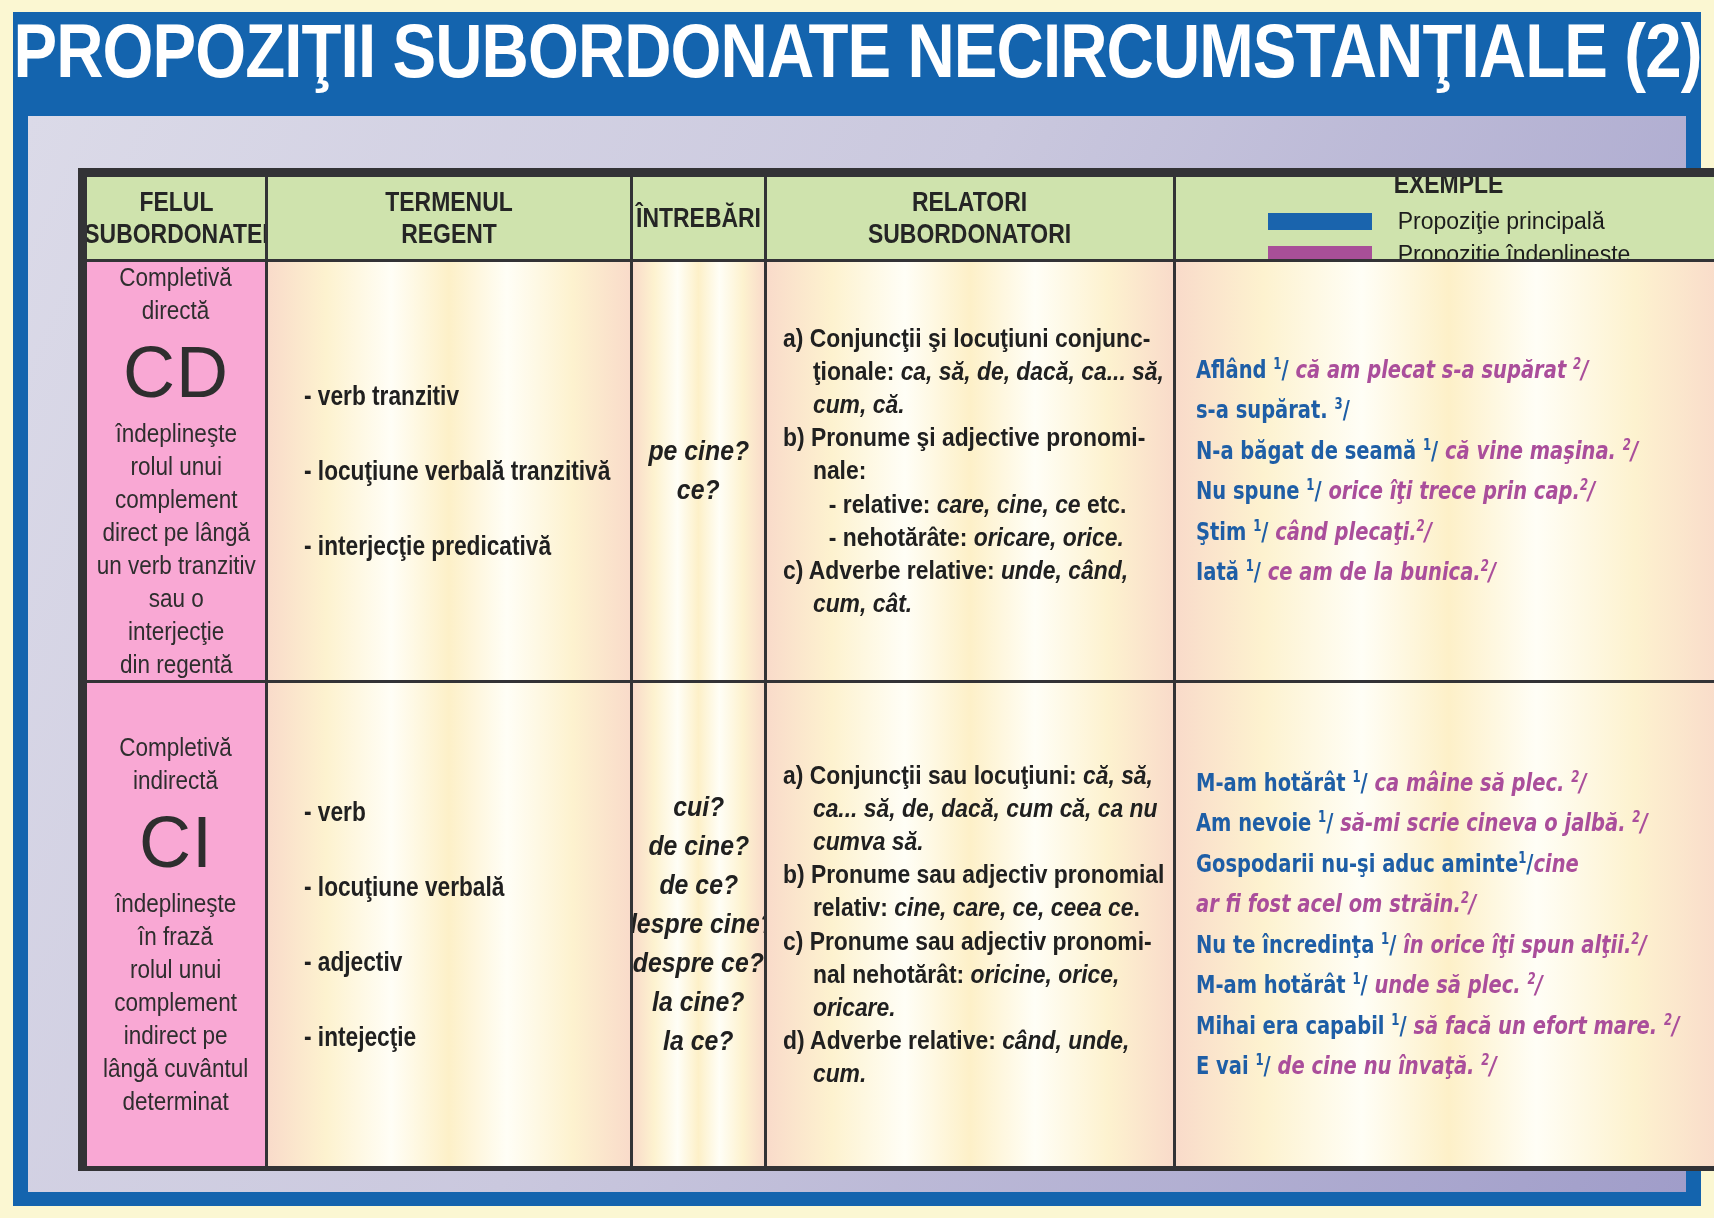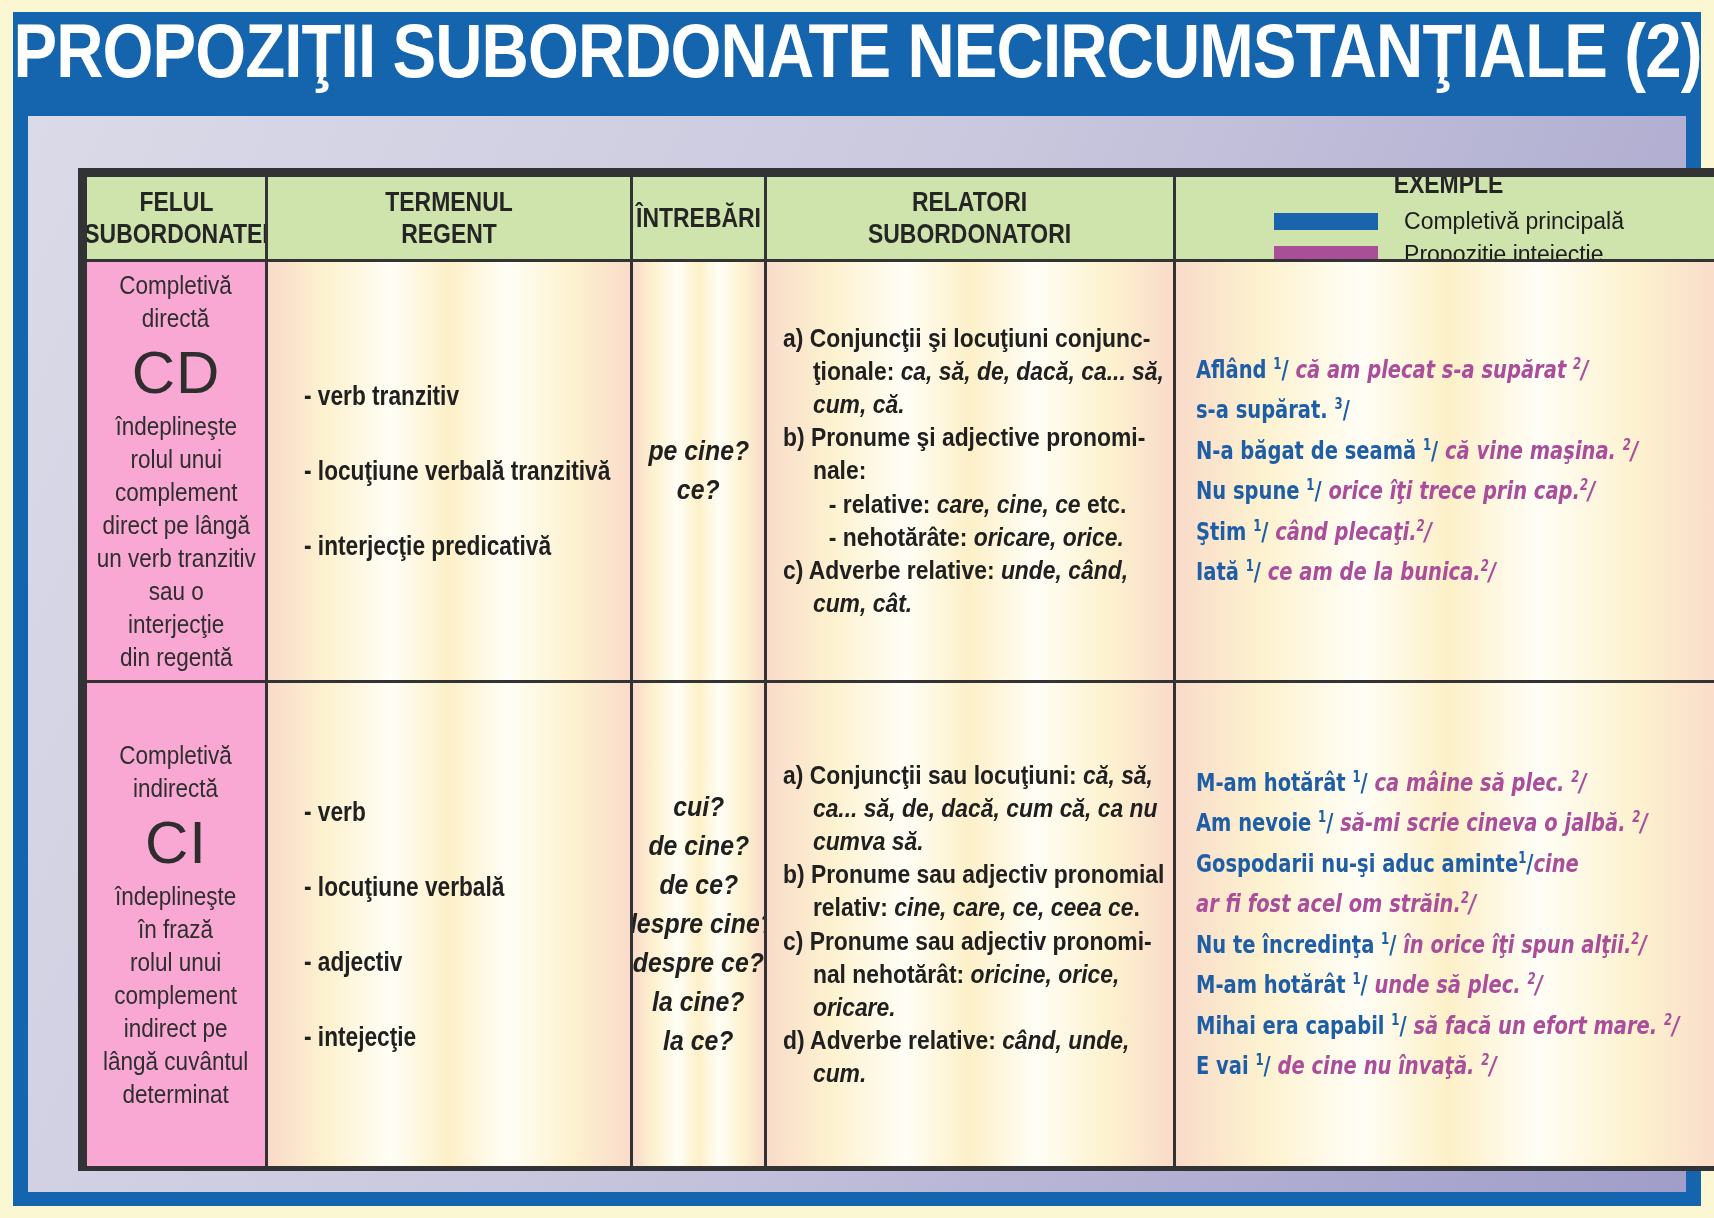--- a/index.html
+++ b/index.html
@@ -11,21 +11,21 @@
   .inner{position:absolute;left:15px;top:104px;right:15px;bottom:14px;
     background:linear-gradient(115deg,#dbdae8 0%,#cac8de 45%,#a09dc9 100%);}
   .grid{position:absolute;left:2px;top:52px;width:1653px;height:1003px;background:#333336;border:9px solid #333336;
     display:grid;grid-template-columns:178px 362px 131px 406px 1fr;grid-template-rows:82px 418px 483px;grid-gap:3px;box-sizing:border-box;margin-left:48px;}
   .cell{overflow:hidden;position:relative;}
   .th{background:#cfe3ad;display:flex;flex-direction:column;align-items:center;justify-content:center;}
   .th-label{font-weight:bold;font-size:27px;line-height:1.2;color:#252525;text-align:center;white-space:pre-line;transform:scaleX(0.85);transform-origin:50% 50%;}
   .felul{background:#f9a8d4;display:flex;flex-direction:column;align-items:center;justify-content:center;text-align:center;color:#2e2e2e;}
   .warm{background:linear-gradient(90deg,#f9dbca 0%,#fdf2cf 16%,#fffef6 34%,#fdf0c8 50%,#fffef6 66%,#fdf2cf 84%,#f9dbca 100%);}
   .felul-top,.felul-desc{font-size:25px;line-height:1.32;white-space:pre-line;transform:scaleX(0.9);transform-origin:50% 50%;}
-  .felul-abbr{font-size:60px;line-height:1.25;letter-spacing:1px;color:#2e2e2e;}
+  .felul-abbr{font-size:72px;line-height:1.25;letter-spacing:1px;color:#2e2e2e;}
   .termen{display:flex;flex-direction:column;justify-content:center;gap:44px;padding-left:36px;}
   .term-item{font-weight:bold;font-size:27px;color:#202020;white-space:nowrap;transform:scaleX(0.84);transform-origin:0 50%;}
   .intrebari{display:flex;flex-direction:column;justify-content:center;align-items:center;}
   .q-item{font-weight:bold;font-style:italic;font-size:27px;line-height:1.45;color:#202020;white-space:nowrap;transform:scaleX(0.92);transform-origin:50% 50%;}
   .relatori{display:flex;flex-direction:column;justify-content:center;padding-left:16px;}
   .rel-line{font-weight:bold;font-size:26px;line-height:1.27;color:#202020;white-space:nowrap;transform:scaleX(0.88);transform-origin:0 50%;}
   .ind1{padding-left:34px;}
   .ind2{padding-left:52px;}
   .run-i{font-style:italic;}
   .exemple{display:flex;flex-direction:column;justify-content:center;padding-left:20px;font-family:"DejaVu Sans",sans-serif;}
@@ -62,25 +62,25 @@
         </div>
         <div class="cell th">
           <div class="th-label">RELATORI
 SUBORDONATORI</div>
         </div>
         <div class="cell th">
           <div class="th-label">EXEMPLE</div>
           <div class="legend">
             <div class="legend-row">
               <div class="legend-bar" id="legend-bar-0" style="background: rgb(26, 100, 173);"></div>
-              <div class="legend-label">Completivă principală</div>
+              <div class="legend-label">Propoziţie principală</div>
             </div>
             <div class="legend-row">
               <div class="legend-bar" id="legend-bar-1" style="background: rgb(168, 79, 152);"></div>
-              <div class="legend-label">Propoziţie intejecţie</div>
+              <div class="legend-label">Propoziţie îndeplineşte</div>
             </div>
           </div>
         </div>
 
       <div class="cell felul">
             <div class="felul-top">Completivă
 directă</div>
             <div class="felul-abbr">CD</div>
             <div class="felul-desc">îndeplineşte
 rolul unui

